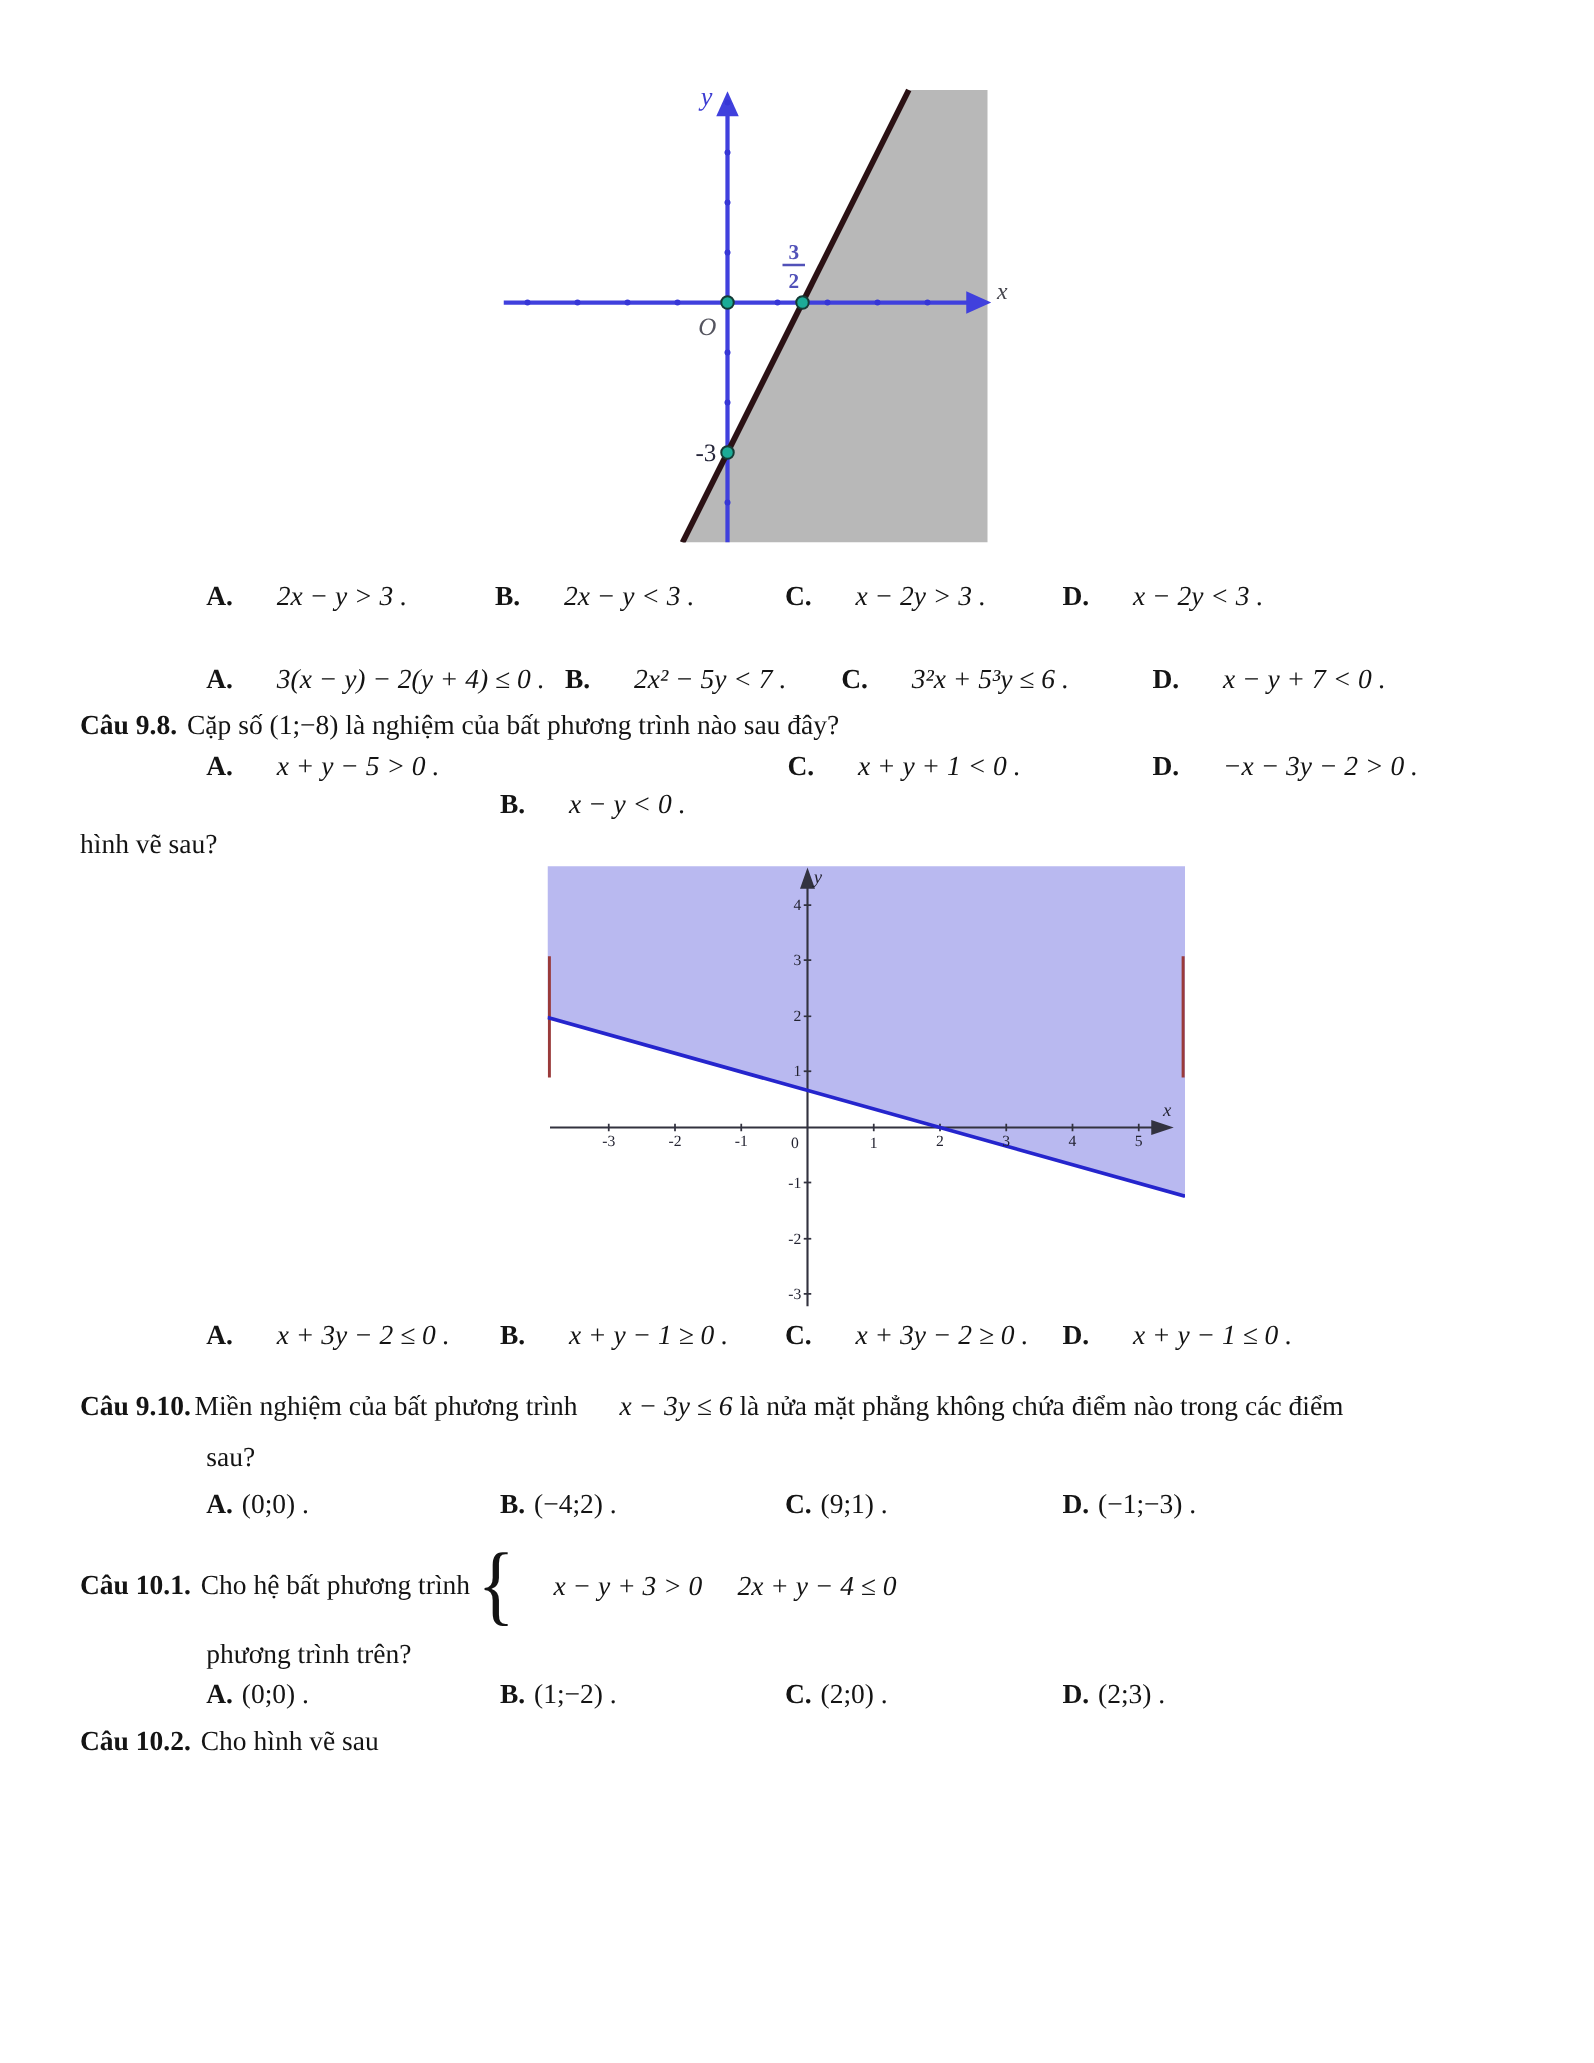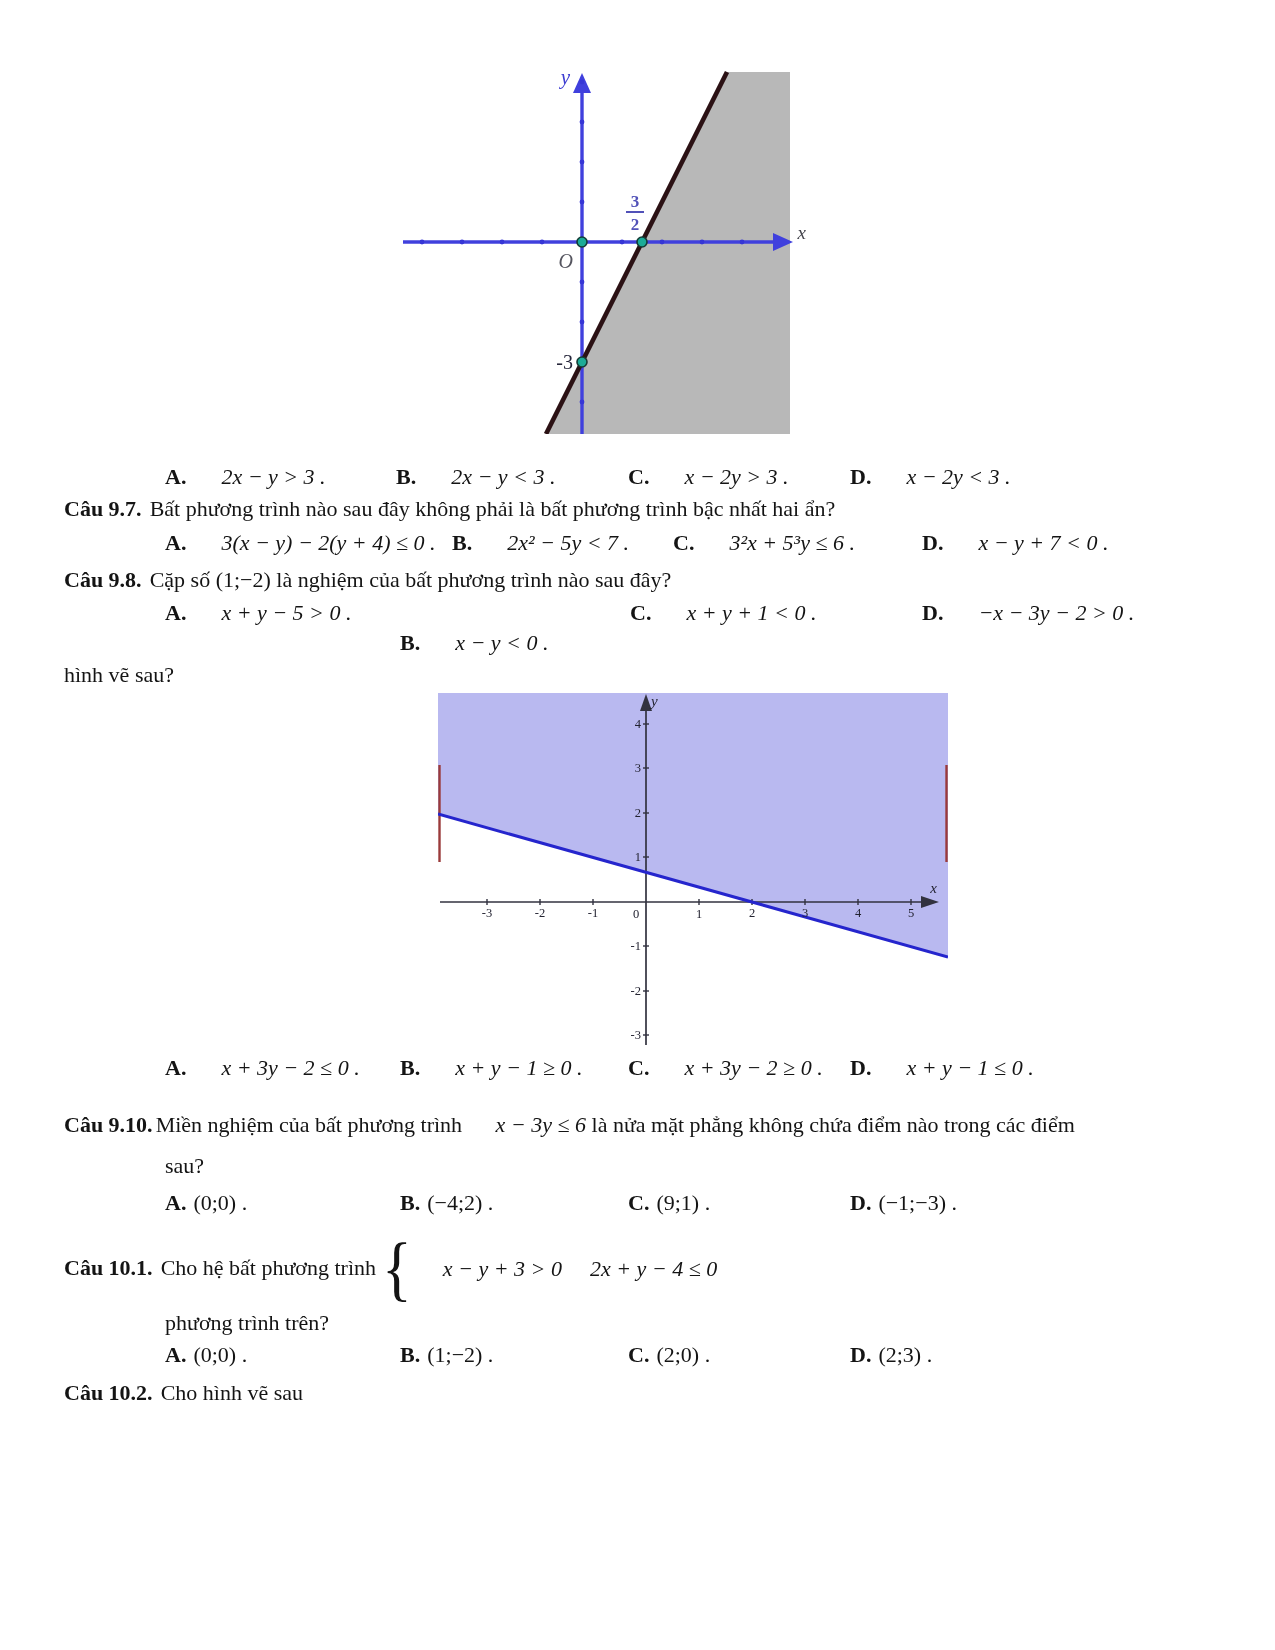--- a/index.html
+++ b/index.html
@@ -65,27 +65,26 @@
       <text x="255" y="168" text-anchor="middle" font-size="17" font-weight="bold">2</text>
     </g>
     <text x="193" y="307" text-anchor="end" font-size="20" fill="#26263a">-3</text>
   </svg>
 
   <span class="abs opt" style="left:165px;top:462px"><b>A.</b><span class="m">2x − y &gt; 3 .</span></span>
   <span class="abs opt" style="left:396px;top:462px"><b>B.</b><span class="m">2x − y &lt; 3 .</span></span>
   <span class="abs opt" style="left:628px;top:462px"><b>C.</b><span class="m">x − 2y &gt; 3 .</span></span>
   <span class="abs opt" style="left:850px;top:462px"><b>D.</b><span class="m">x − 2y &lt; 3 .</span></span>
 
-  <span class="abs" style="left:64px;top:494px"><b class="ql">Câu 9.7.</b><span>Bất phương trình nào sau đây không phải là bất phương trình bậc nhất hai ẩn?</span></span>
   <span class="abs opt" style="left:165px;top:528px"><b>A.</b><span class="m">3(x − y) − 2(y + 4) ≤ 0 .</span></span>
   <span class="abs opt" style="left:452px;top:528px"><b>B.</b><span class="m">2x² − 5y &lt; 7 .</span></span>
   <span class="abs opt" style="left:673px;top:528px"><b>C.</b><span class="m">3²x + 5³y ≤ 6 .</span></span>
   <span class="abs opt" style="left:922px;top:528px"><b>D.</b><span class="m">x − y + 7 &lt; 0 .</span></span>
 
-  <span class="abs" style="left:64px;top:565px"><b class="ql">Câu 9.8.</b><span>Cặp số (1;−2) là nghiệm của bất phương trình nào sau đây?</span></span>
+  <span class="abs" style="left:64px;top:565px"><b class="ql">Câu 9.8.</b><span>Cặp số (1;−8) là nghiệm của bất phương trình nào sau đây?</span></span>
   <span class="abs opt" style="left:165px;top:598px"><b>A.</b><span class="m">x + y − 5 &gt; 0 .</span></span>
   <span class="abs opt" style="left:400px;top:628px"><b>B.</b><span class="m">x − y &lt; 0 .</span></span>
   <span class="abs opt" style="left:630px;top:598px"><b>C.</b><span class="m">x + y + 1 &lt; 0 .</span></span>
   <span class="abs opt" style="left:922px;top:598px"><b>D.</b><span class="m">−x − 3y − 2 &gt; 0 .</span></span>
 
   <span class="abs" style="left:64px;top:660px"><span>hình vẽ sau?</span></span>
 
   <svg style="position:absolute;left:438px;top:690px" width="510" height="356" viewBox="0 0 510 356">
     <polygon points="0,124 0,3 510,3 510,267" fill="#b9b9f0"></polygon>
 

